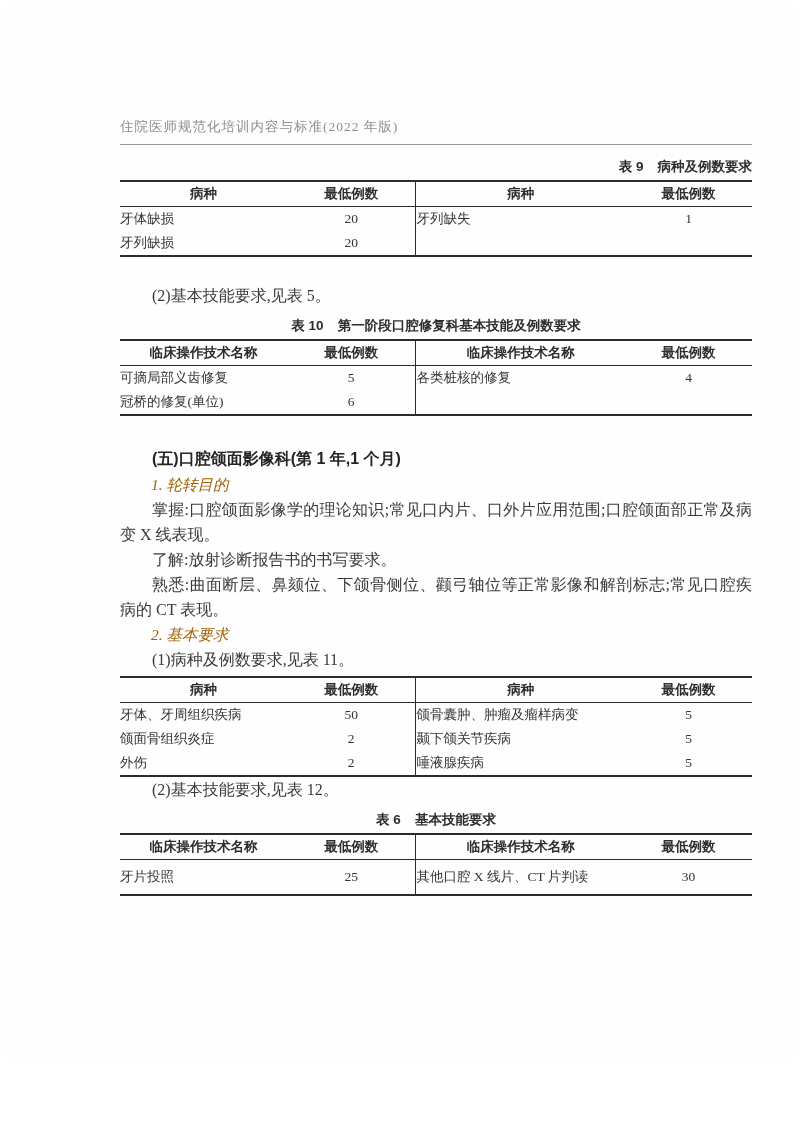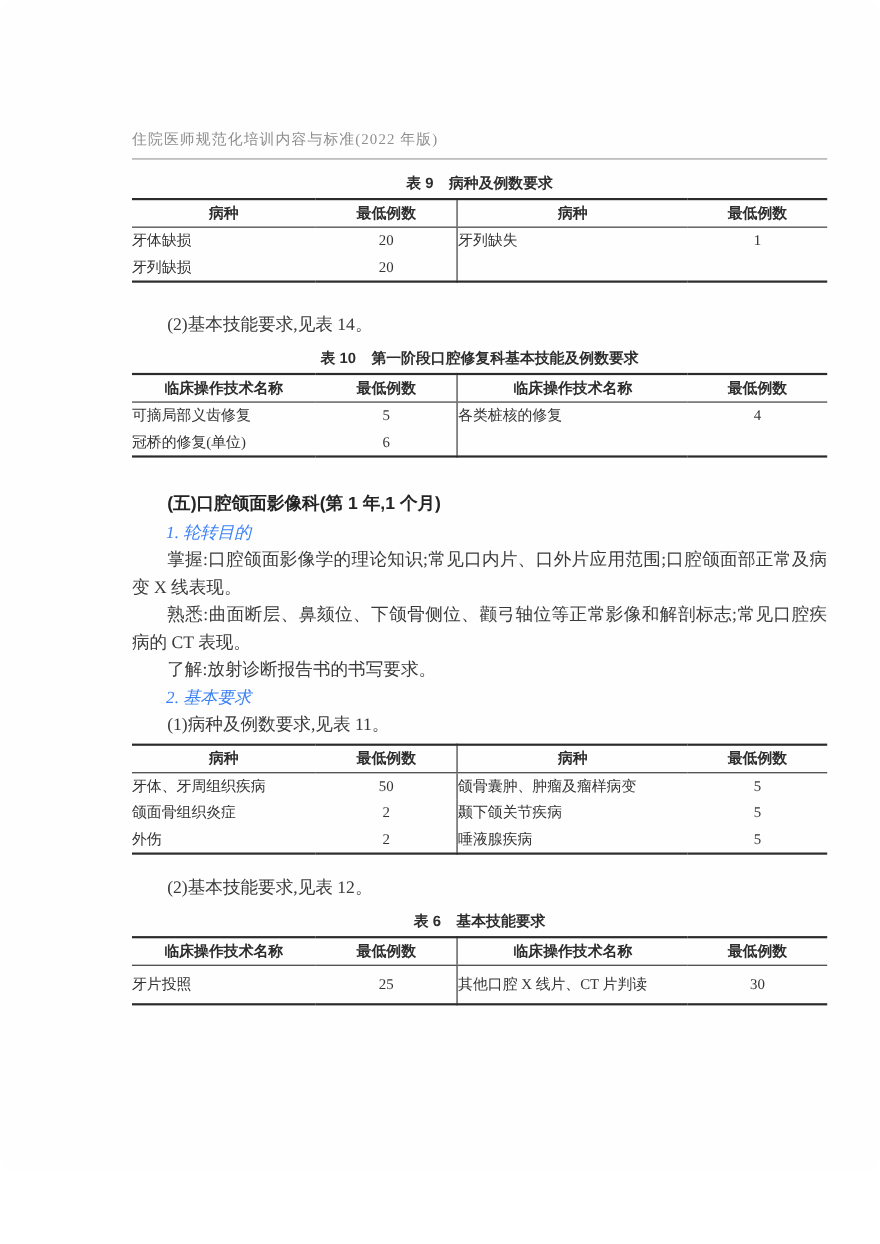--- a/index.html
+++ b/index.html
@@ -25,21 +25,21 @@
   
   .table-caption {
     text-align:center;
     font-family:"Liberation Sans","DejaVu Sans",sans-serif;
     font-weight:bold;
     font-size:13.5px;
     color:#2d2d2d;
     line-height:18px;
   }
   .cap-label { margin-right:14px; }
-  .mt13 { margin-top:13px; }
+  .mt13 { margin-top:13px;text-align:right; }
   .mt16 { margin-top:9px; }
   
   table.req {
     width:100%;
     border-collapse:collapse;
     table-layout:fixed;
     border-top:2px solid #2b2b2b;
     border-bottom:2px solid #2b2b2b;
     font-size:13.5px;
     color:#333333;
@@ -67,37 +67,37 @@
   
   .para {
     margin:0;
     font-size:16px;
     line-height:25px;
     text-indent:2em;
     color:#3a3a3a;
     text-align:justify;
   }
   .gap-before { margin-top:26px; }
-  .gap-before-sm { margin-top:18px; }
+  .gap-before-sm { }
   .section-heading {
     margin:30px 0 0 0;
     font-family:"Liberation Sans","DejaVu Sans",sans-serif;
     font-weight:bold;
     font-size:16px;
     line-height:26px;
     text-indent:2em;
     color:#242424;
   }
   .kai-item {
     margin:0;
     font-style:italic;
     font-size:15.5px;
     line-height:25px;
     text-indent:2em;
-    color:#3b82f6;
+    color:#a16207;
   }
   
   .page-number {
     margin-top:30px;
     font-size:13.5px;
     color:#6a6a6a;
     letter-spacing:2px;
   }
 </style>
 </head>
@@ -136,21 +136,21 @@
       </tr>
       <tr>
         <td class="c-name">牙列缺损</td>
         <td class="c-num">20</td>
         <td class="c-name divider"></td>
         <td class="c-num"></td>
       </tr>
     </tbody>
   </table>
 
-  <p class="para gap-before">(2)基本技能要求,见表 14。</p>
+  <p class="para gap-before">(2)基本技能要求,见表 5。</p>
 
   <div class="table-caption mt16">
     <span class="cap-label">表 10</span><span>第一阶段口腔修复科基本技能及例数要求</span>
   </div>
   <table class="req">
     <colgroup>
         <col class="w1">
         <col class="w2">
         <col class="w3">
         <col class="w4">
@@ -175,22 +175,22 @@
         <td class="c-num">6</td>
         <td class="c-name divider"></td>
         <td class="c-num"></td>
       </tr>
     </tbody>
   </table>
 
   <h3 class="section-heading">(五)口腔颌面影像科(第 1 年,1 个月)</h3>
   <p class="kai-item">1. 轮转目的</p>
   <p class="para">掌握:口腔颌面影像学的理论知识;常见口内片、口外片应用范围;口腔颌面部正常及病变 X 线表现。</p>
+  <p class="para">了解:放射诊断报告书的书写要求。</p>
   <p class="para">熟悉:曲面断层、鼻颏位、下颌骨侧位、颧弓轴位等正常影像和解剖标志;常见口腔疾病的 CT 表现。</p>
-  <p class="para">了解:放射诊断报告书的书写要求。</p>
   <p class="kai-item">2. 基本要求</p>
   <p class="para">(1)病种及例数要求,见表 11。</p>
 
   <table class="req">
     <colgroup>
         <col class="w1">
         <col class="w2">
         <col class="w3">
         <col class="w4">
       </colgroup>

